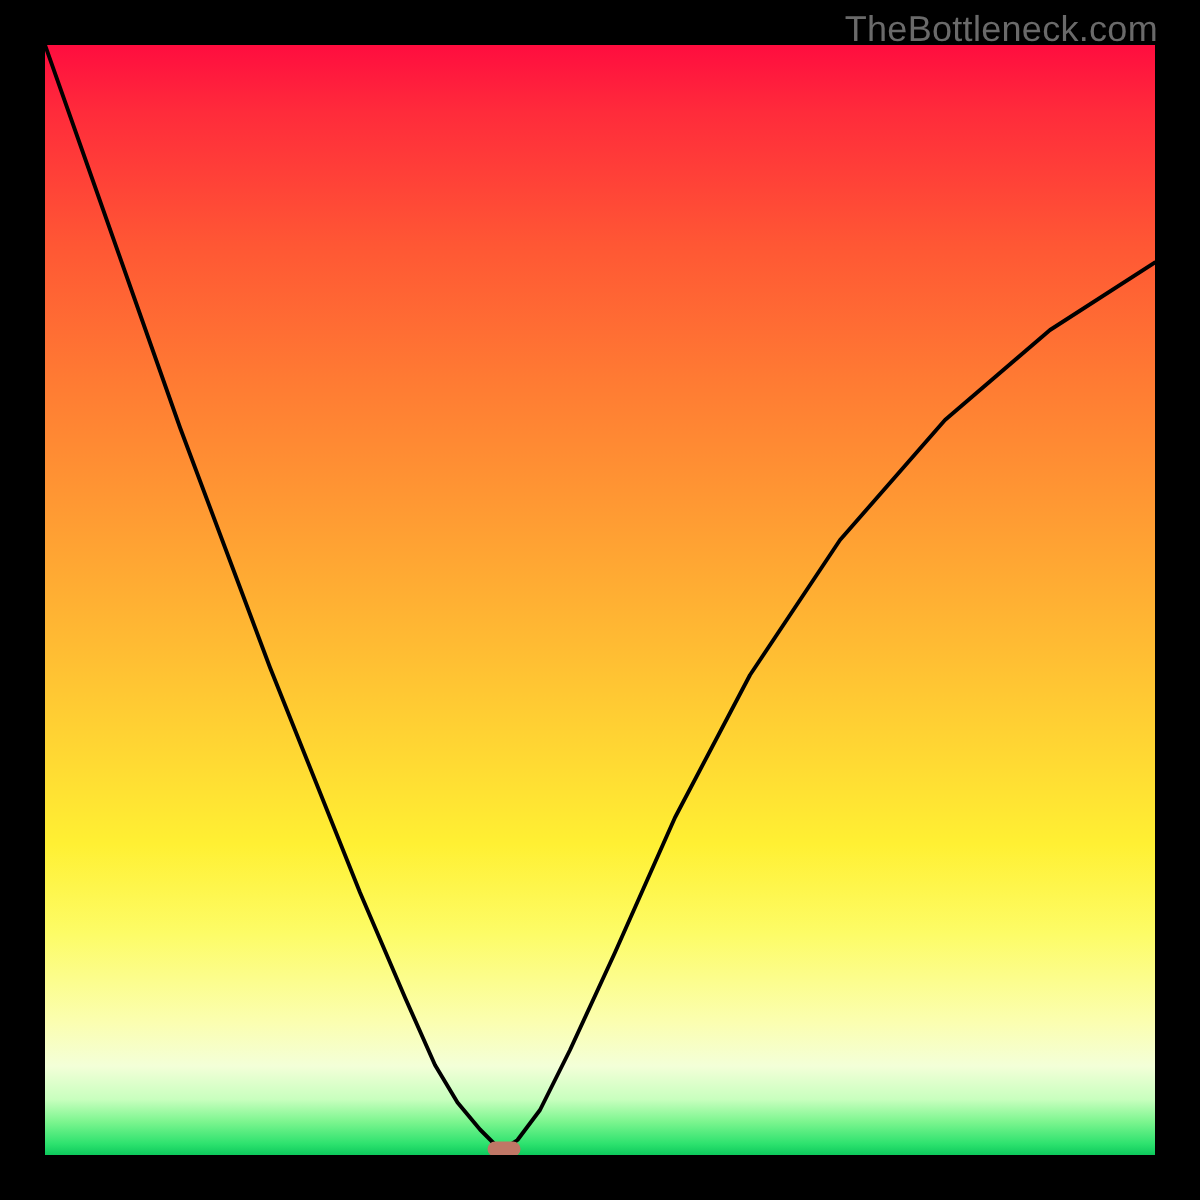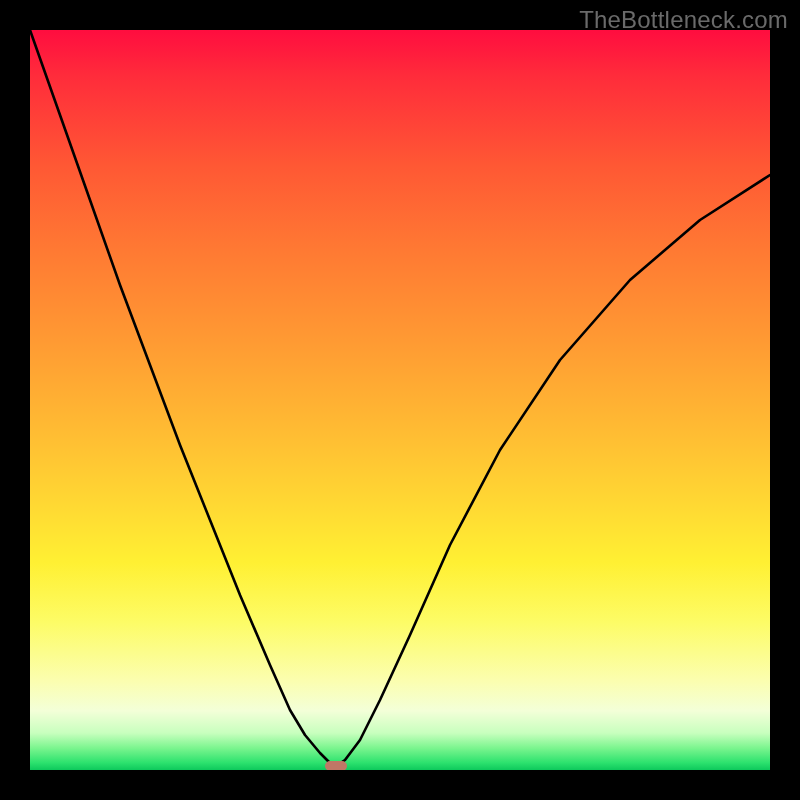--- a/index.html
+++ b/index.html
@@ -41,21 +41,21 @@
       #f3ffd8 92%,
       #c8ffbe 95%,
       #7cf58f 97%,
       #2de26e 99%,
       #0dc95c 100%
     );
   }
   .watermark {
     position: absolute;
     top: 6px;
-    right: 12px;
+    right: 28px;
     color: #6a6a6a;
     font-size: 24px;
     letter-spacing: 0.2px;
     z-index: 10;
     user-select: none;
   }
   svg.curve {
     position: absolute;
     left: 0;
     top: 0;

